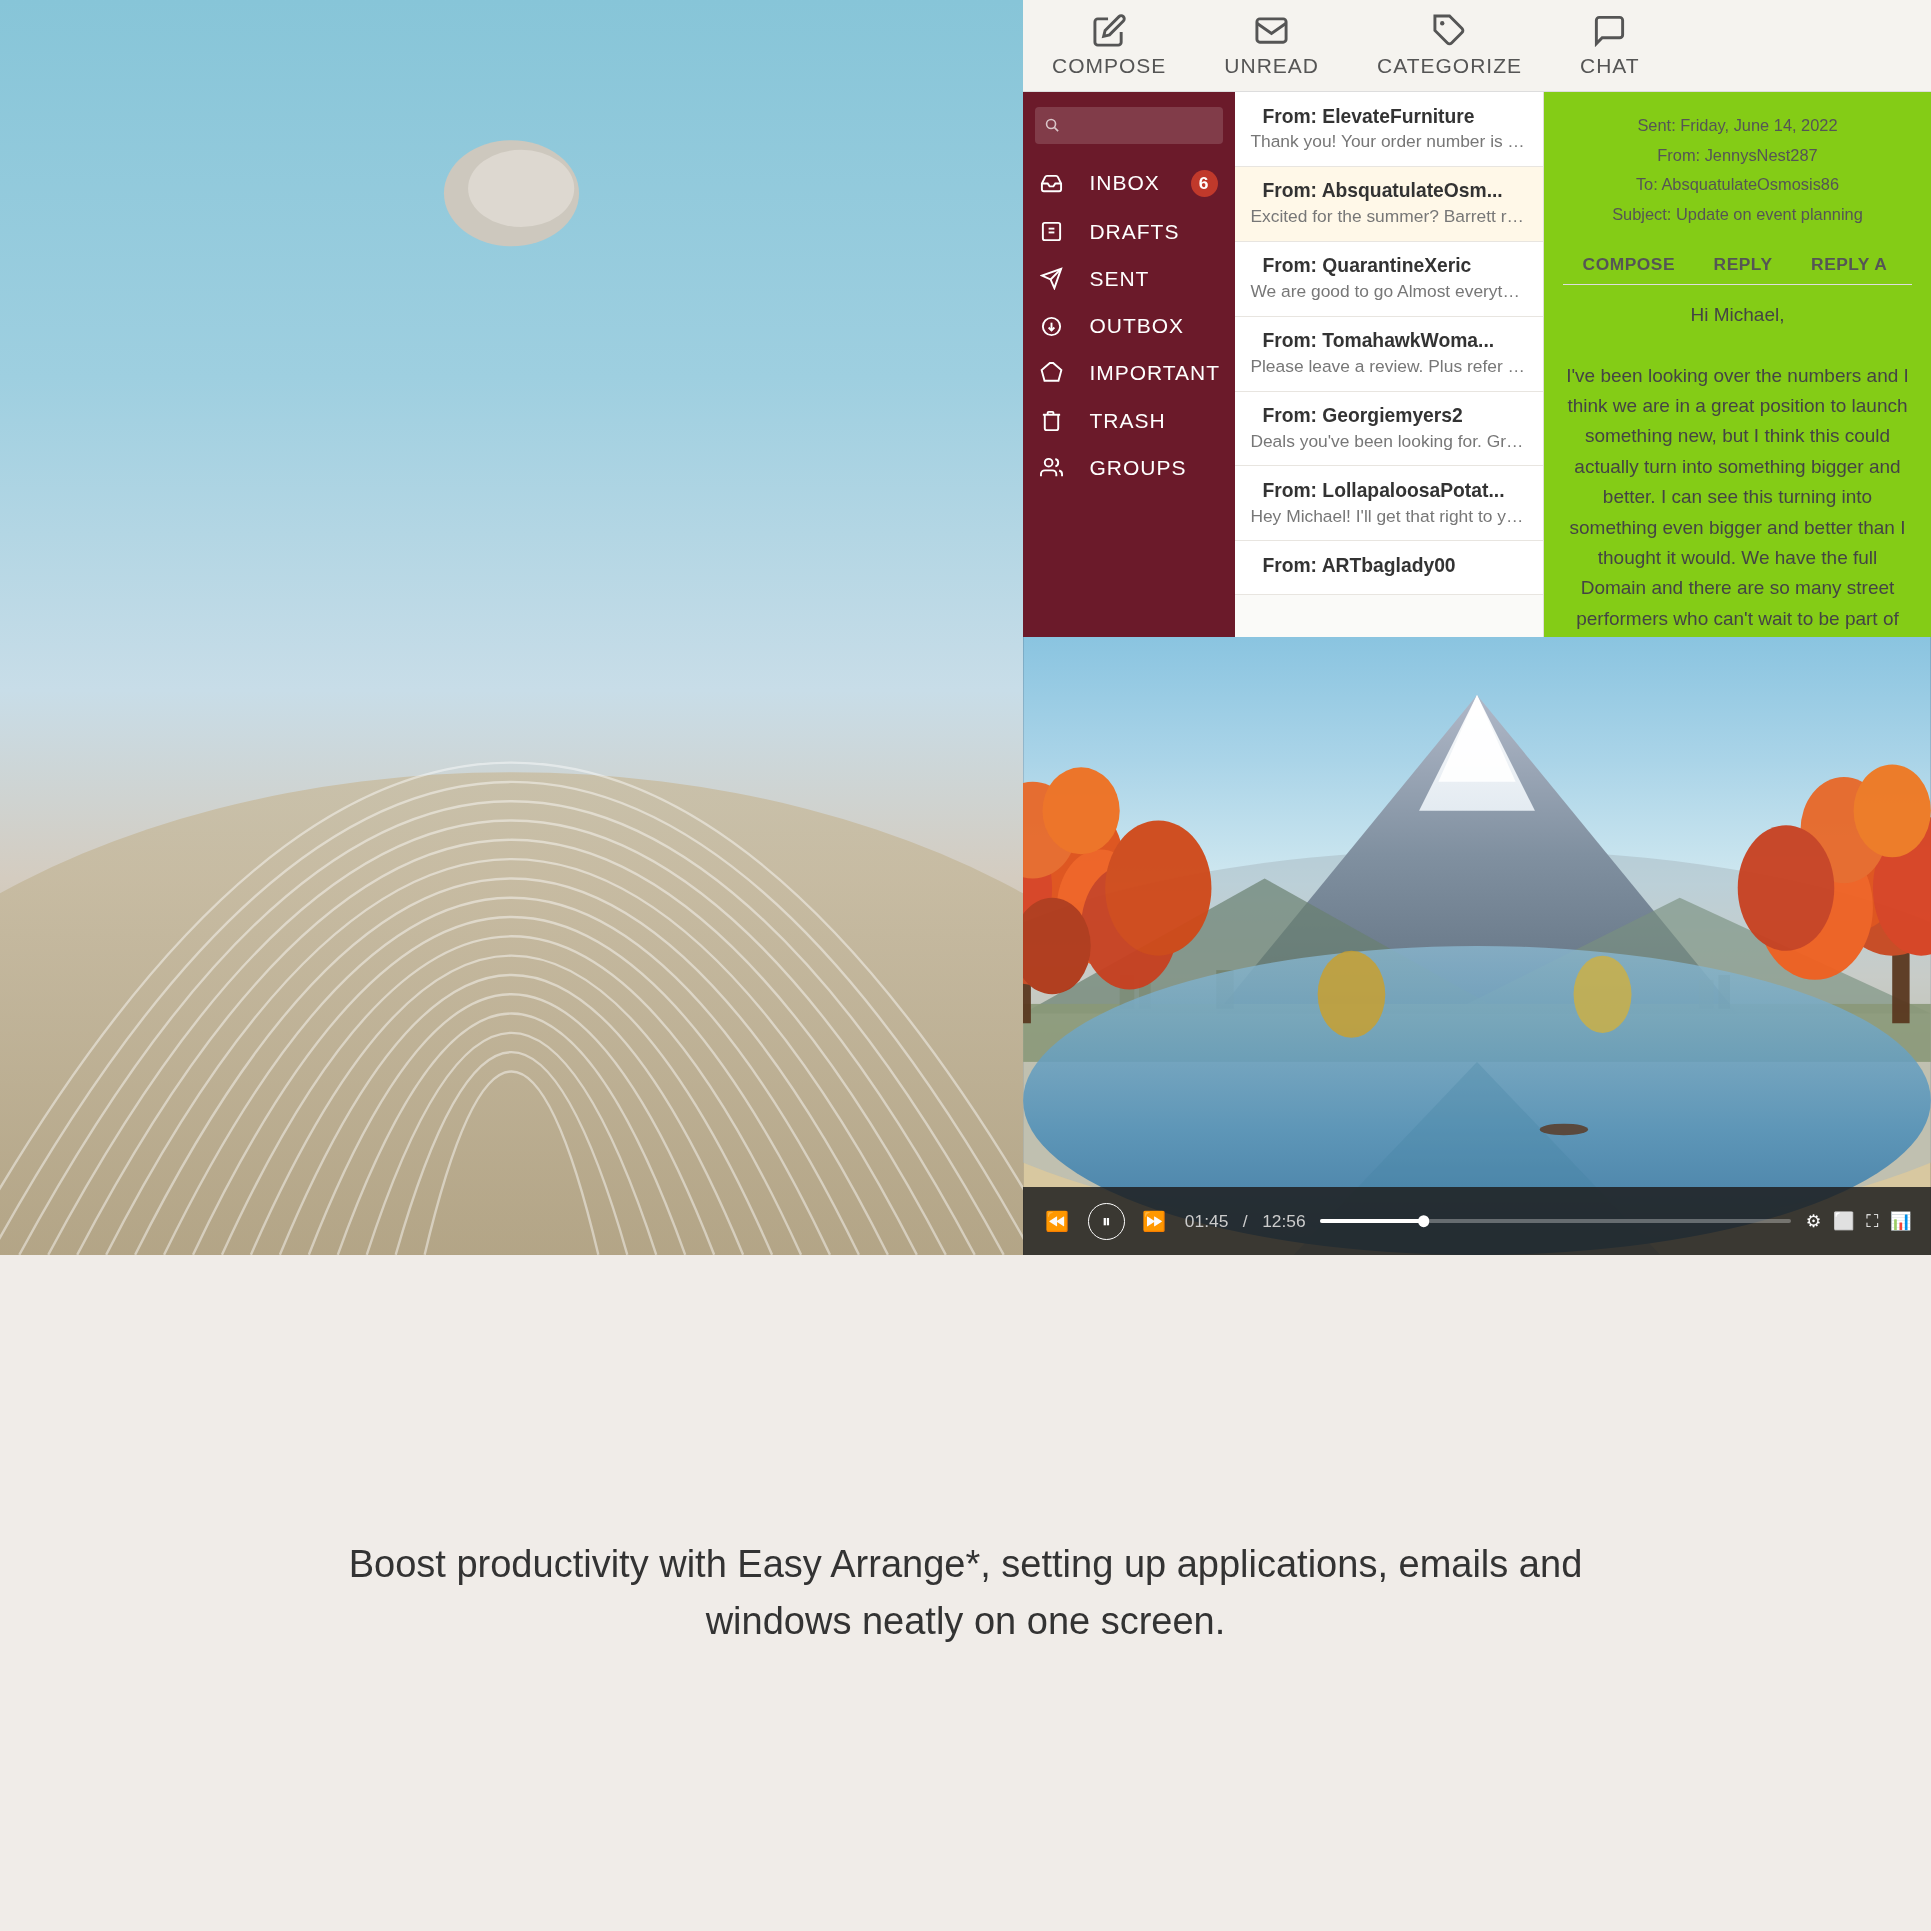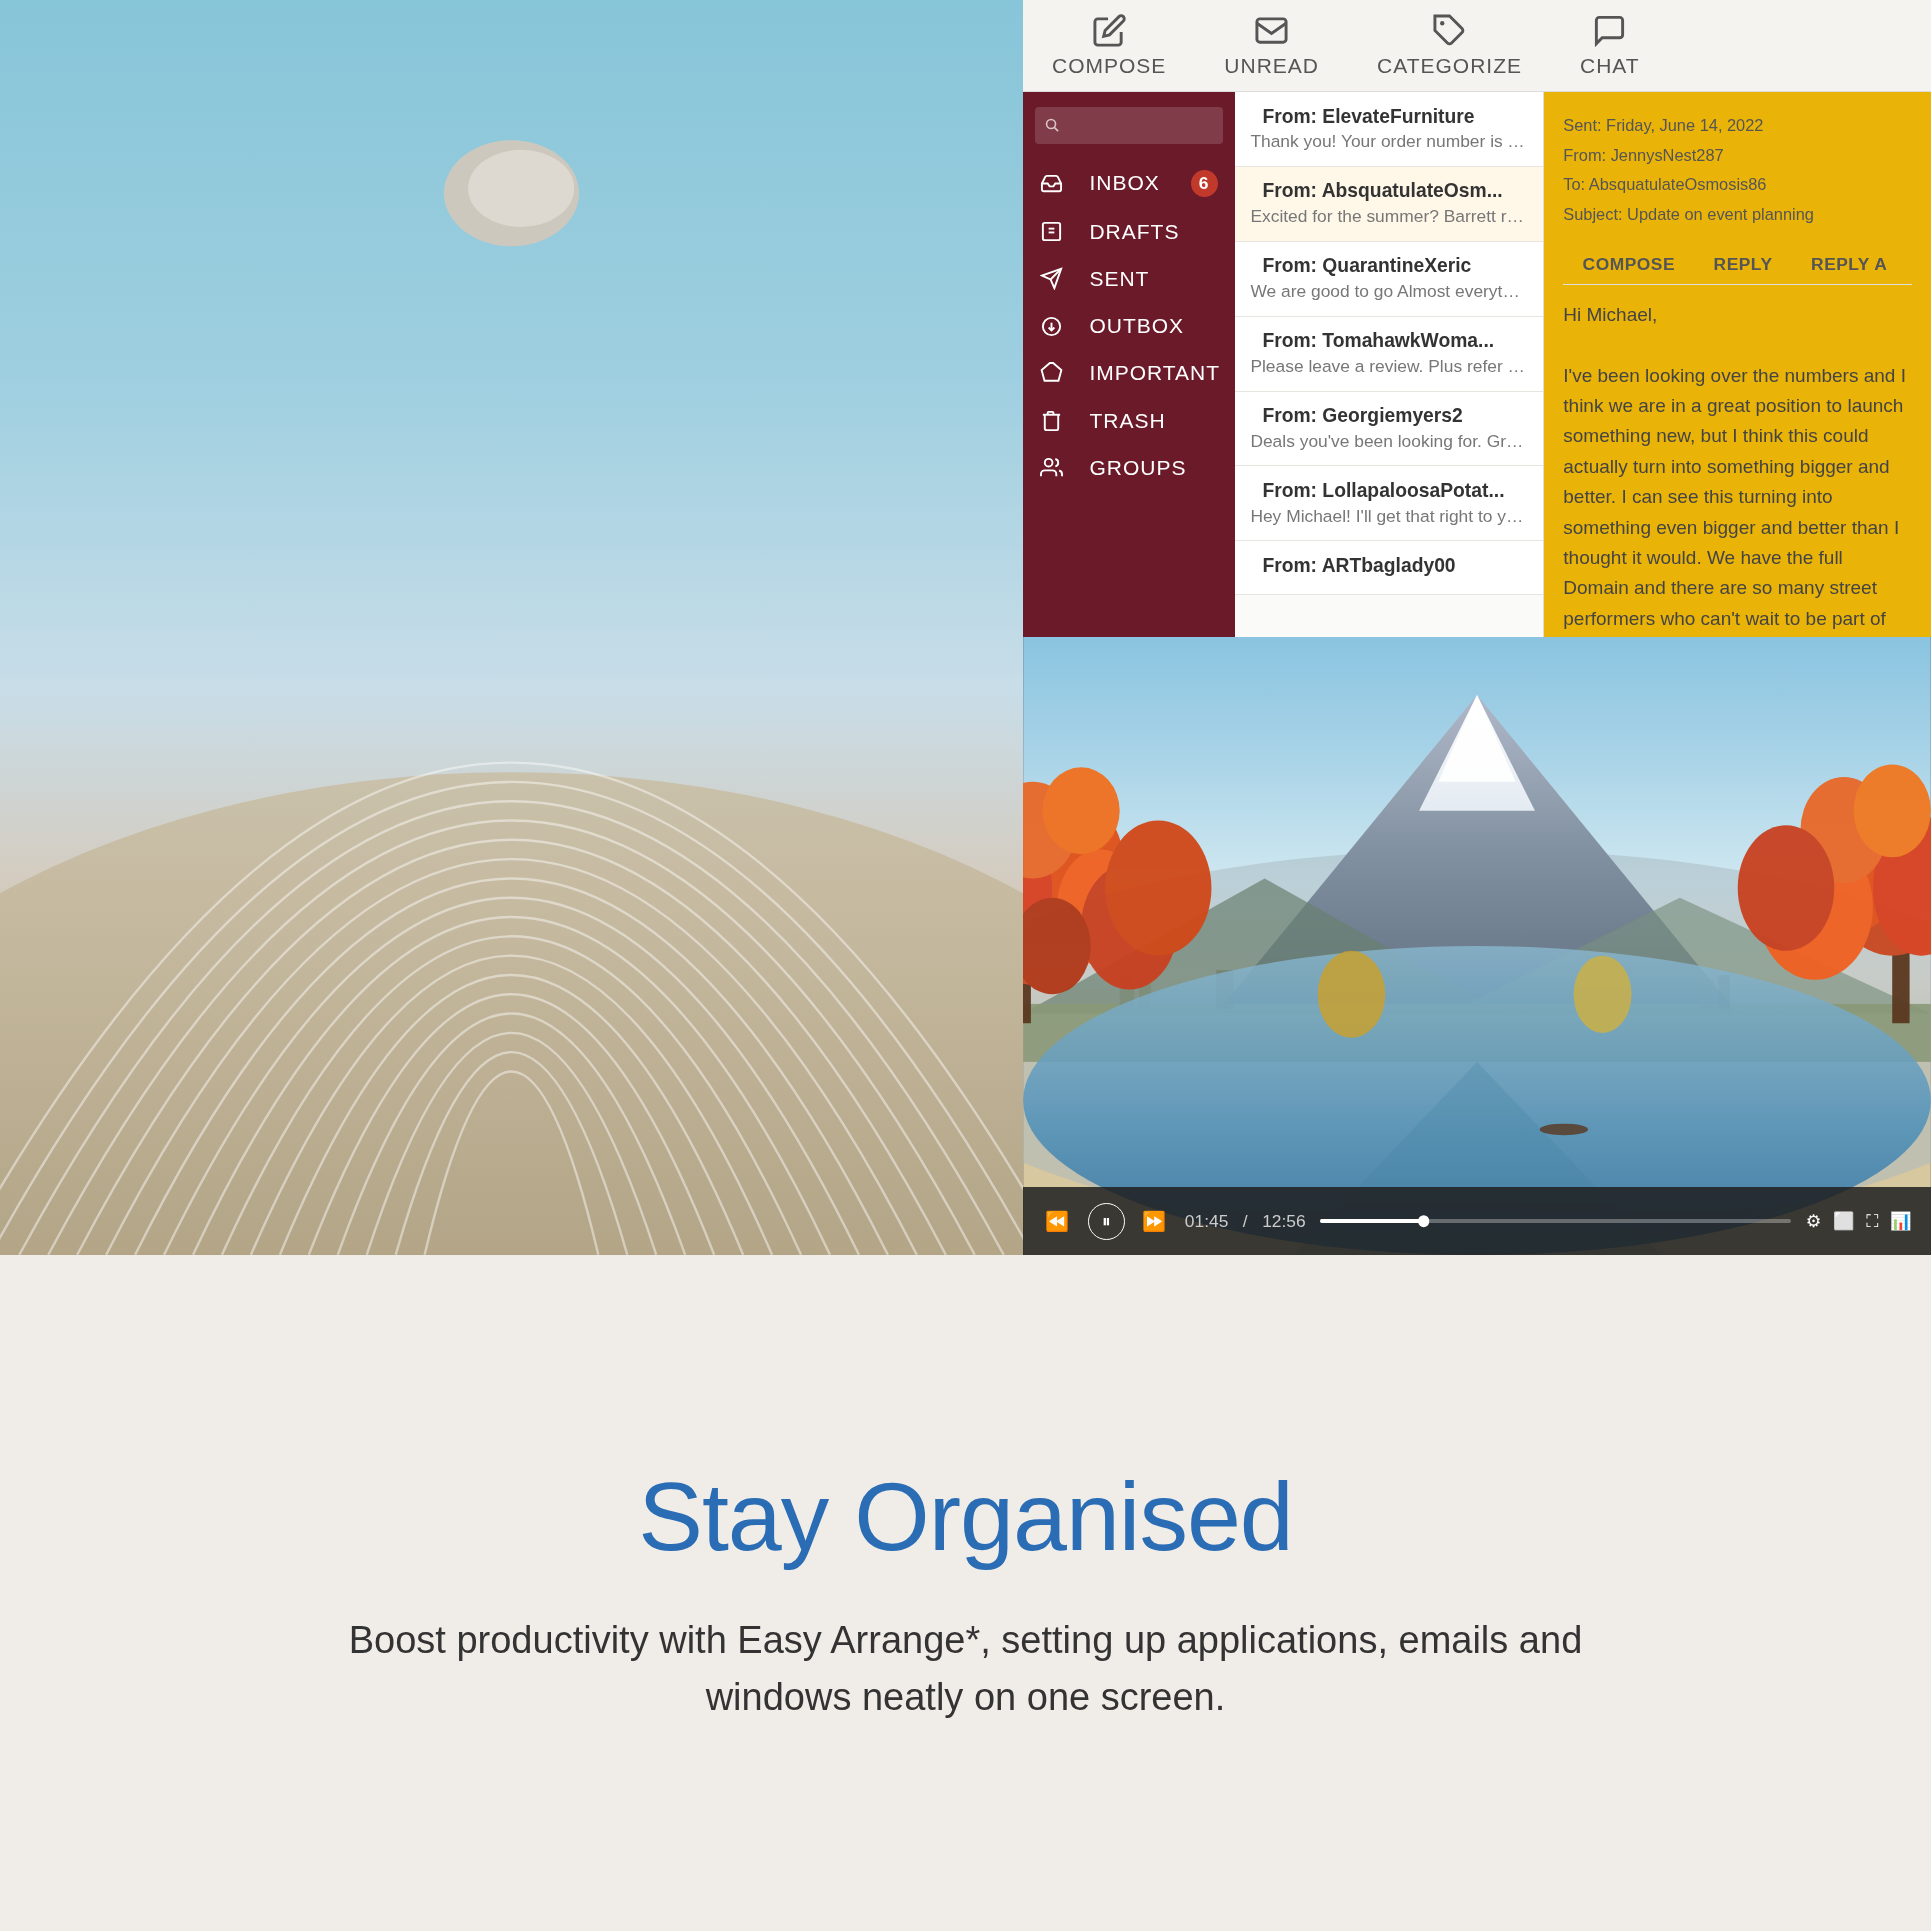--- a/index.html
+++ b/index.html
@@ -196,23 +196,24 @@
       font-size: 17.4px;
       color: #777;
       white-space: nowrap;
       overflow: hidden;
       text-overflow: ellipsis;
     }
 
     
     .email-detail {
       flex: 1;
-      background: #eab308;
+      background: #84cc16;
       padding: 19.3px;
       overflow-y: auto;
+      text-align: center;
     }
 
     .email-meta {
       font-size: 16.4px;
       color: #555;
       line-height: 1.8;
       margin-bottom: 14.5px;
     }
 
     .email-actions {
@@ -665,16 +666,15 @@
           <span style="cursor:pointer;">⛶</span>
           <span style="cursor:pointer;">📊</span>
         </div>
       </div>
     </div>
 
   </div>
 </div>
 
 <div class="marketing-section">
-  <h1 class="main-headline">Stay Organised</h1>
   <p class="sub-text">Boost productivity with Easy Arrange*, setting up applications, emails and windows neatly on one screen.</p>
 </div>
 
 
 </body></html>

